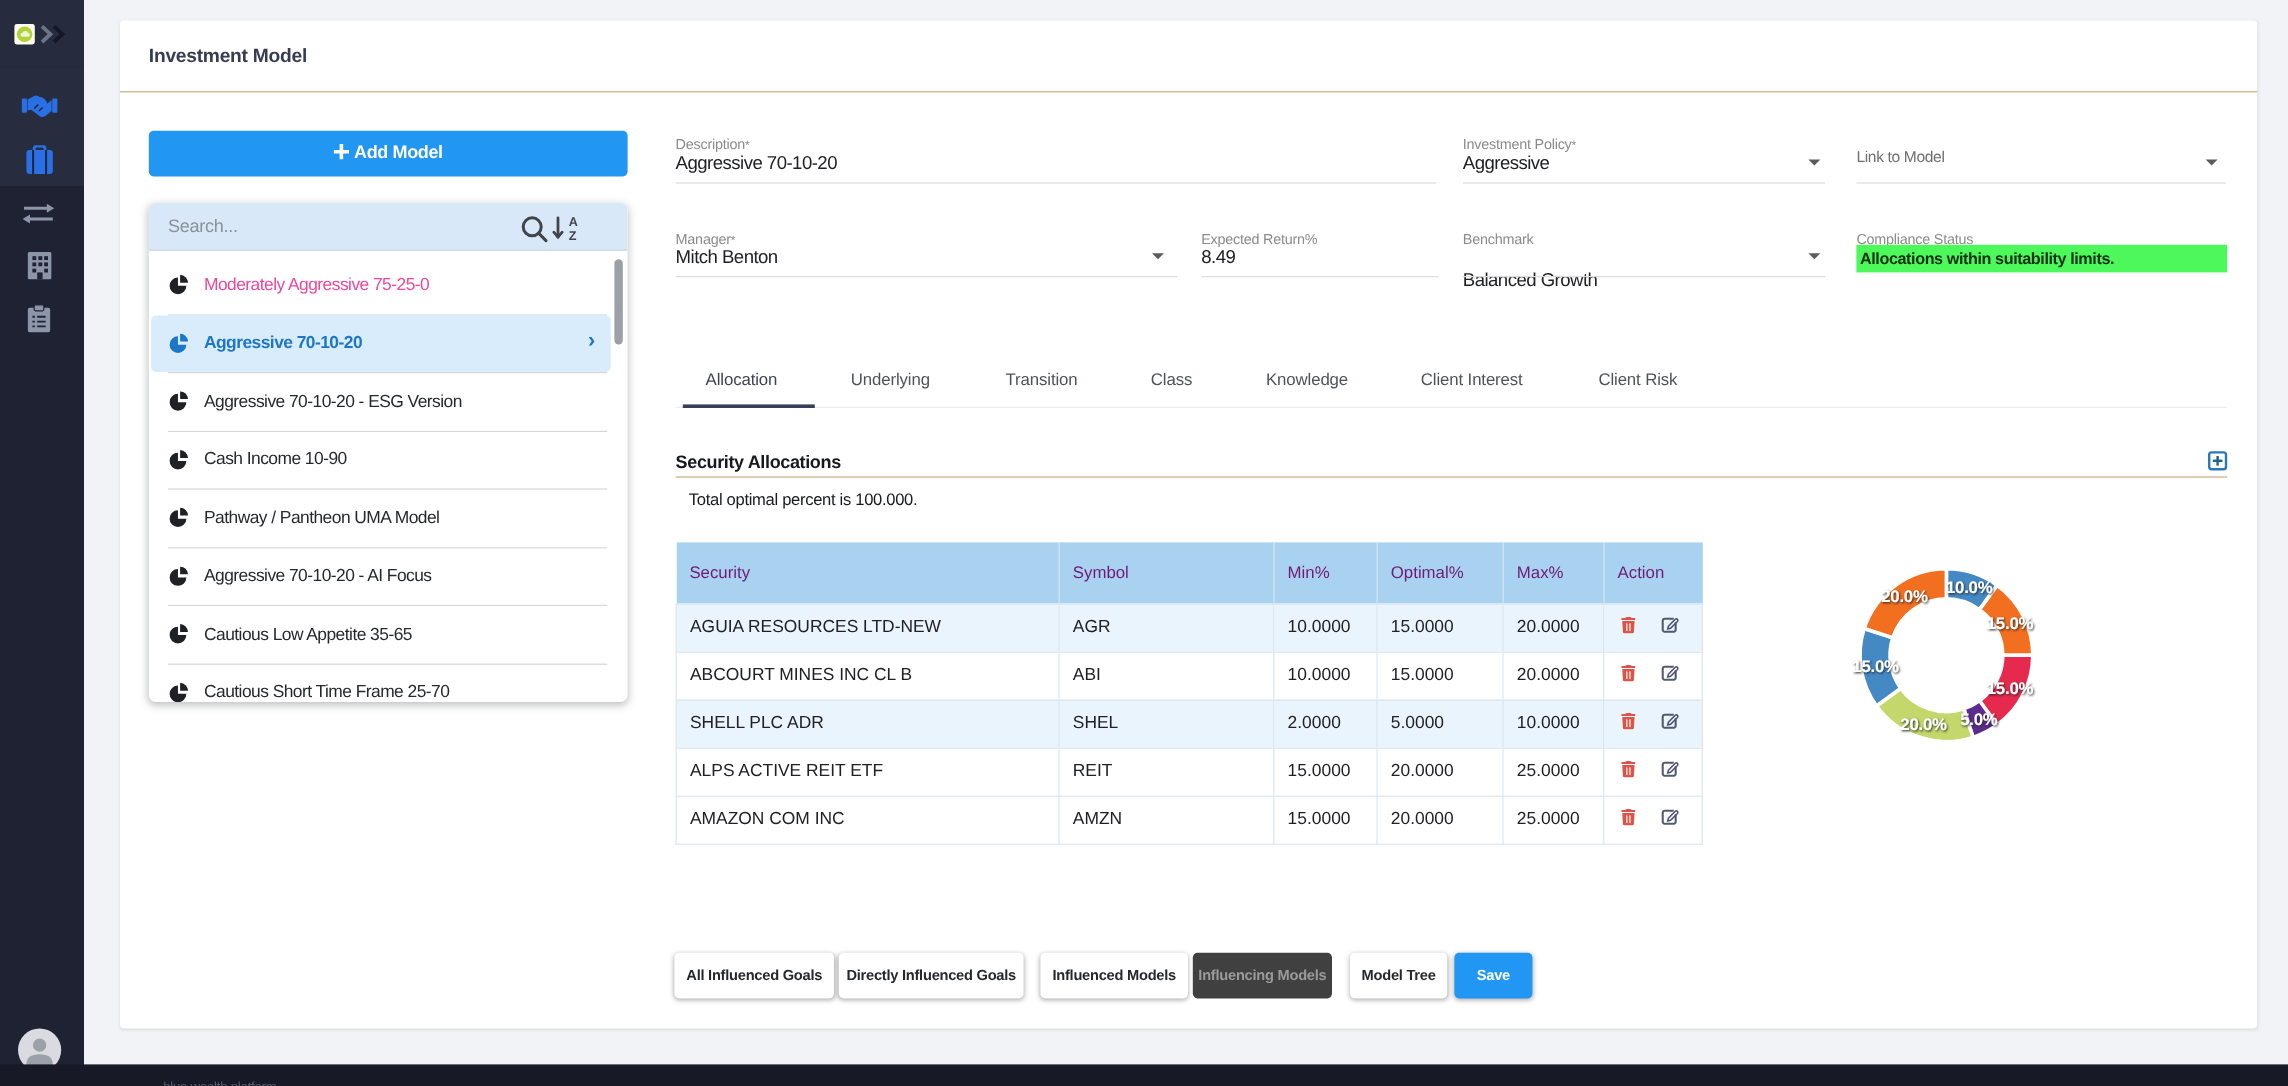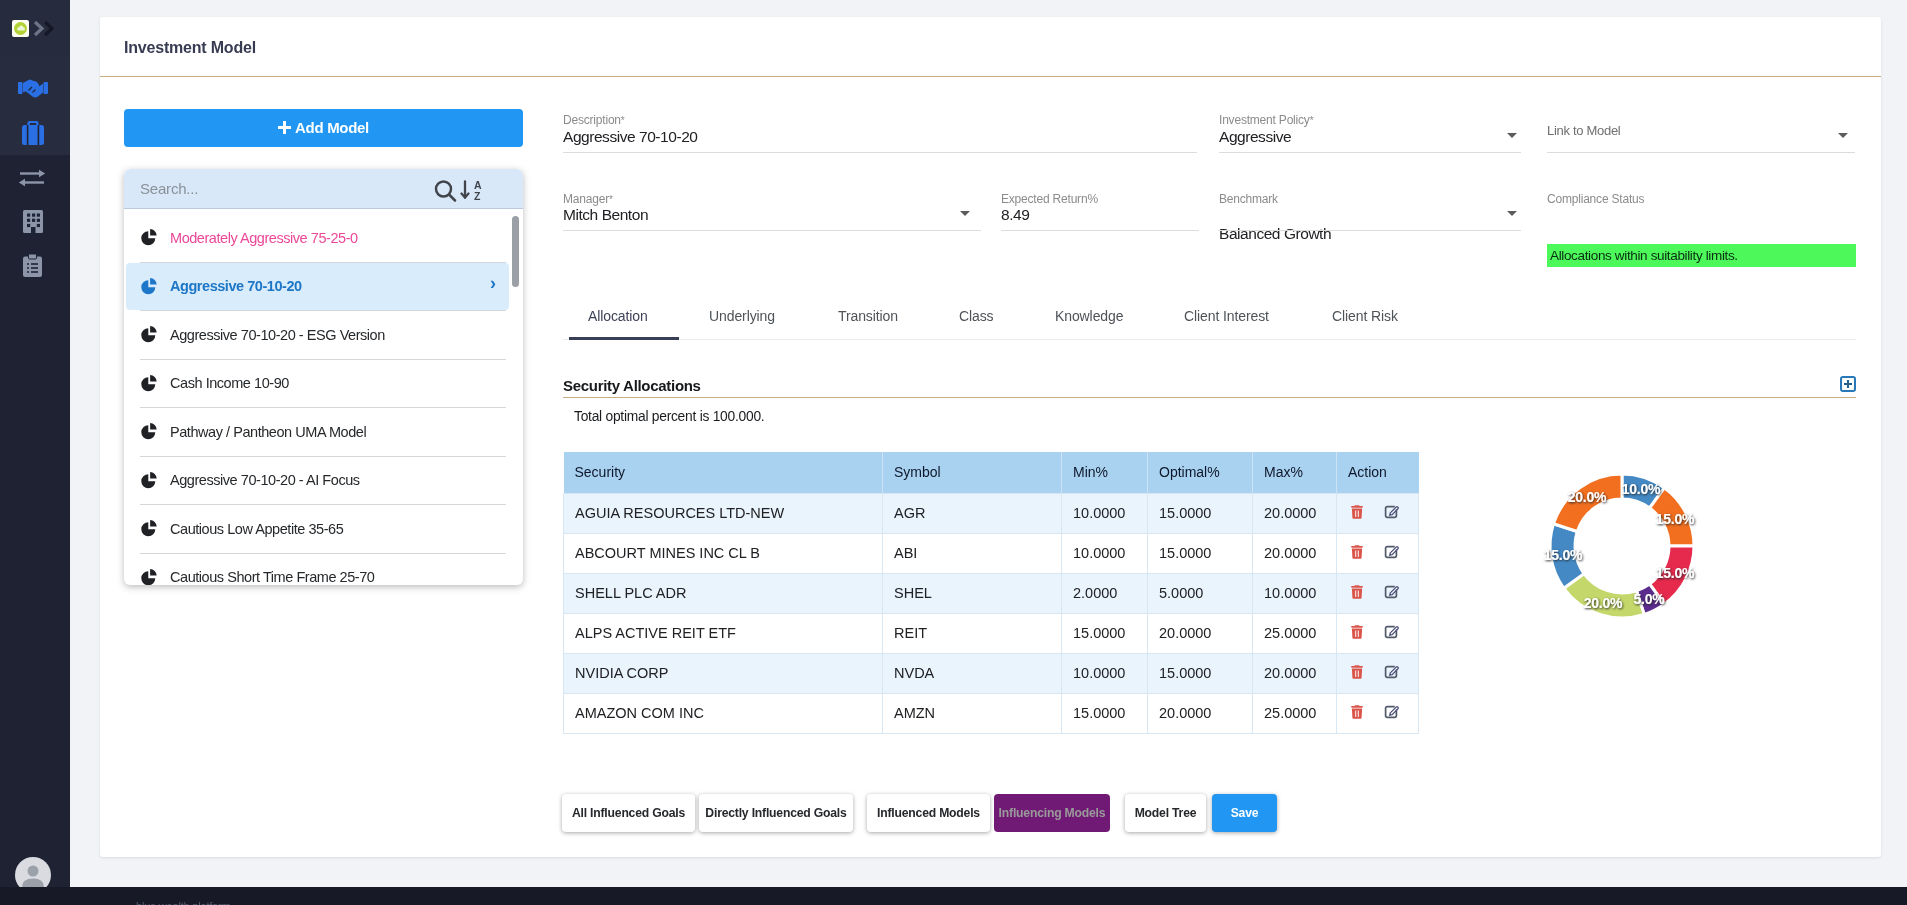--- a/index.html
+++ b/index.html
@@ -13,21 +13,21 @@
 .flabel { position:absolute; font-size:12px; color:#8b8b8b; }
 .fval { position:absolute; font-size:15.5px; color:#202124; letter-spacing:-0.45px; }
 .funder { position:absolute; border-bottom:1px solid #dcdcdc; height:0; }
 .darr { position:absolute; width:0; height:0; border-left:5px solid transparent; border-right:5px solid transparent; border-top:5px solid #5c5c5c; }
 
 
 .tab { position:absolute; top:308px; font-size:14px; font-weight:normal; color:#4e5358; letter-spacing:-0.1px; }
 
 
 #tbl { position:absolute; left:563px; top:452px; width:855px; border-collapse:collapse; table-layout:fixed; font-size:14.5px; color:#202124; letter-spacing:0; }
-#tbl th { font-size:14px; background:#a9d2f1; color:#0f172a; font-weight:normal; text-align:left; height:41px; padding:0 0 0 11px; border-right:1px solid #cde2f4; }
+#tbl th { font-size:14px; background:#a9d2f1; color:#701a75; font-weight:normal; text-align:left; height:51px; padding:0 0 0 11px; border-right:1px solid #cde2f4; }
 #tbl th:last-child { border-right:none; }
 #tbl td { height:40px; padding:0 0 0 11px; border:1px solid #d9e7f3; background:#fff; }
 #tbl tr.alt td { background:#eaf4fd; }
 #tbl td.act { padding:0 0 0 14px; }
 
 
 .bbtn { position:absolute; top:794px; height:38px; background:#fff; border-radius:4px; box-shadow:0 1px 4px rgba(0,0,0,0.35); font-size:12.2px; font-weight:bold; color:#26282b; text-align:center; line-height:38px; white-space:nowrap; letter-spacing:-0.2px; }
 
 
 .dl { font:bold 14px "Liberation Sans",sans-serif; fill:#fff; letter-spacing:-0.2px; }
@@ -136,21 +136,21 @@
 <div class="flabel" style="left:1001px; top:192px;">Expected Return%</div>
 <div class="fval" style="left:1001px; top:206px;">8.49</div>
 <div class="funder" style="left:1001px; top:230px; width:198px;"></div>
 
 <div class="flabel" style="left:1219px; top:192px;">Benchmark</div>
 <div class="fval" style="left:1219px; top:206px;margin-top:19px;">Balanced Growth</div>
 <div class="darr" style="left:1507px; top:211px;"></div>
 <div class="funder" style="left:1219px; top:230px; width:302px;"></div>
 
 <div class="flabel" style="left:1547px; top:192px;">Compliance Status</div>
-<div class="abs" style="left:1547px; top:204px; width:309px; height:23px; background:#4cf85a; color:#0a2e10; font-size:13.5px; font-weight:normal; line-height:23px; padding-left:3px; letter-spacing:-0.35px;margin-top:40px;">Allocations within suitability limits.</div>
+<div class="abs" style="left:1547px; top:204px; width:309px; height:23px; background:#4cf85a; color:#0a2e10; font-size:13.5px; font-weight:bold; line-height:23px; padding-left:3px; letter-spacing:-0.35px;">Allocations within suitability limits.</div>
 
 <div class="tab" style="left:588px; color:#3e4257;">Allocation</div>
 <div class="tab" style="left:709px;">Underlying</div>
 <div class="tab" style="left:838px;">Transition</div>
 <div class="tab" style="left:959px;text-align:right;">Class</div>
 <div class="tab" style="left:1055px;">Knowledge</div>
 <div class="tab" style="left:1184px;">Client Interest</div>
 <div class="tab" style="left:1332px;">Client Risk</div>
 <div class="abs" style="left:563px; top:339px; width:1293px; border-bottom:1px solid #ececec;"></div>
 <div class="abs" style="left:569px; top:337px; width:110px; height:3px; background:#3a3f58;"></div>
@@ -225,35 +225,20 @@
             <path d="M10.8 2.6 H3.2 A1.6 1.6 0 0 0 1.6 4.2 V11.8 A1.6 1.6 0 0 0 3.2 13.4 H10.8 A1.6 1.6 0 0 0 12.4 11.8 V5.5" fill="none" stroke="#505a68" stroke-width="1.7"></path>
             <path d="M6.3 8.9 L12.1 3.1 A1.25 1.25 0 0 1 13.87 4.87 L8.1 10.65 L5.8 11.2 Z" fill="none" stroke="#4c4f79" stroke-width="1.3"></path>
           </svg></td>
       </tr>
 <tr>
         <td>ALPS ACTIVE REIT ETF</td>
         <td>REIT</td>
         <td>15.0000</td>
         <td>20.0000</td>
         <td>25.0000</td>
-        <td class="act"><svg width="12" height="14" viewBox="0 0 448 512" style="margin-bottom:1px;">
-            <path fill="#db544a" d="M135.2 17.7L128 32H32C14.3 32 0 46.3 0 64S14.3 96 32 96H416c17.7 0 32-14.3 32-32s-14.3-32-32-32H320l-7.2-14.3C307.4 6.8 296.3 0 284.2 0H163.8c-12.1 0-23.2 6.8-28.6 17.7zM416 128H32L53.2 467c1.6 25.3 22.6 45 47.9 45H346.9c25.3 0 46.3-19.7 47.9-45L416 128z"></path>
-            <rect x="158" y="200" width="36" height="240" fill="#fff"></rect>
-            <rect x="254" y="200" width="36" height="240" fill="#fff"></rect>
-          </svg><svg width="15" height="15" viewBox="0 0 15 15" style="margin-left:21px; margin-bottom:1px;">
-            <path d="M10.8 2.6 H3.2 A1.6 1.6 0 0 0 1.6 4.2 V11.8 A1.6 1.6 0 0 0 3.2 13.4 H10.8 A1.6 1.6 0 0 0 12.4 11.8 V5.5" fill="none" stroke="#505a68" stroke-width="1.7"></path>
-            <path d="M6.3 8.9 L12.1 3.1 A1.25 1.25 0 0 1 13.87 4.87 L8.1 10.65 L5.8 11.2 Z" fill="none" stroke="#4c4f79" stroke-width="1.3"></path>
-          </svg></td>
-      </tr>
-<tr class="alt">
-        <td>NVIDIA CORP</td>
-        <td>NVDA</td>
-        <td>10.0000</td>
-        <td>15.0000</td>
-        <td>20.0000</td>
         <td class="act"><svg width="12" height="14" viewBox="0 0 448 512" style="margin-bottom:1px;">
             <path fill="#db544a" d="M135.2 17.7L128 32H32C14.3 32 0 46.3 0 64S14.3 96 32 96H416c17.7 0 32-14.3 32-32s-14.3-32-32-32H320l-7.2-14.3C307.4 6.8 296.3 0 284.2 0H163.8c-12.1 0-23.2 6.8-28.6 17.7zM416 128H32L53.2 467c1.6 25.3 22.6 45 47.9 45H346.9c25.3 0 46.3-19.7 47.9-45L416 128z"></path>
             <rect x="158" y="200" width="36" height="240" fill="#fff"></rect>
             <rect x="254" y="200" width="36" height="240" fill="#fff"></rect>
           </svg><svg width="15" height="15" viewBox="0 0 15 15" style="margin-left:21px; margin-bottom:1px;">
             <path d="M10.8 2.6 H3.2 A1.6 1.6 0 0 0 1.6 4.2 V11.8 A1.6 1.6 0 0 0 3.2 13.4 H10.8 A1.6 1.6 0 0 0 12.4 11.8 V5.5" fill="none" stroke="#505a68" stroke-width="1.7"></path>
             <path d="M6.3 8.9 L12.1 3.1 A1.25 1.25 0 0 1 13.87 4.87 L8.1 10.65 L5.8 11.2 Z" fill="none" stroke="#4c4f79" stroke-width="1.3"></path>
           </svg></td>
       </tr>
 <tr>
@@ -294,21 +279,21 @@
 <text x="1649" y="604" text-anchor="middle" class="dl">5.0%</text>
 <text x="1603" y="608" text-anchor="middle" class="dl">20.0%</text>
 <text x="1563" y="560" text-anchor="middle" class="dl">15.0%</text>
 <text x="1587" y="502" text-anchor="middle" class="dl">20.0%</text>
     </g>
 </svg>
 
 <div class="bbtn" style="left:562px; width:133px;">All Influenced Goals</div>
 <div class="bbtn" style="left:699px; width:154px;">Directly Influenced Goals</div>
 <div class="bbtn" style="left:867px; width:123px;">Influenced Models</div>
-<div class="bbtn" style="left:994px; width:116px; background:#701a75; color:#9a9a9a; box-shadow:none;">Influencing Models</div>
+<div class="bbtn" style="left:994px; width:116px; background:#404040; color:#9a9a9a; box-shadow:none;">Influencing Models</div>
 <div class="bbtn" style="left:1125px; width:81px;">Model Tree</div>
 <div class="bbtn" style="left:1212px; width:65px; background:#2196f3; color:#fff;">Save</div>
 
 <div class="abs" id="sidebar" style="left:0; top:0; width:70px; height:905px; background:#1e2233;">
   <div class="abs" style="left:0; top:0; width:70px; height:56px; background:#262b3d;"></div>
   <div class="abs" style="left:0; top:56px; width:70px; height:99px; background:#272c3e;"></div>
   <div class="abs" style="left:12px; top:20px; width:17px; height:17px; background:#fdfdf2; border-radius:2px;">
     <svg width="17" height="17" viewBox="0 0 17 17">
         <circle cx="8.5" cy="8.5" r="6.5" fill="#b3d335"></circle>
         <path d="M5 9.2 Q5 7.2 7 7.2 Q7.4 5.6 9.2 5.6 Q11 5.6 11.4 7.2 Q13 7.4 13 9 Q13 10.6 11.2 10.6 L6.8 10.6 Q5 10.6 5 9.2Z" fill="#eef5d8"></path>

